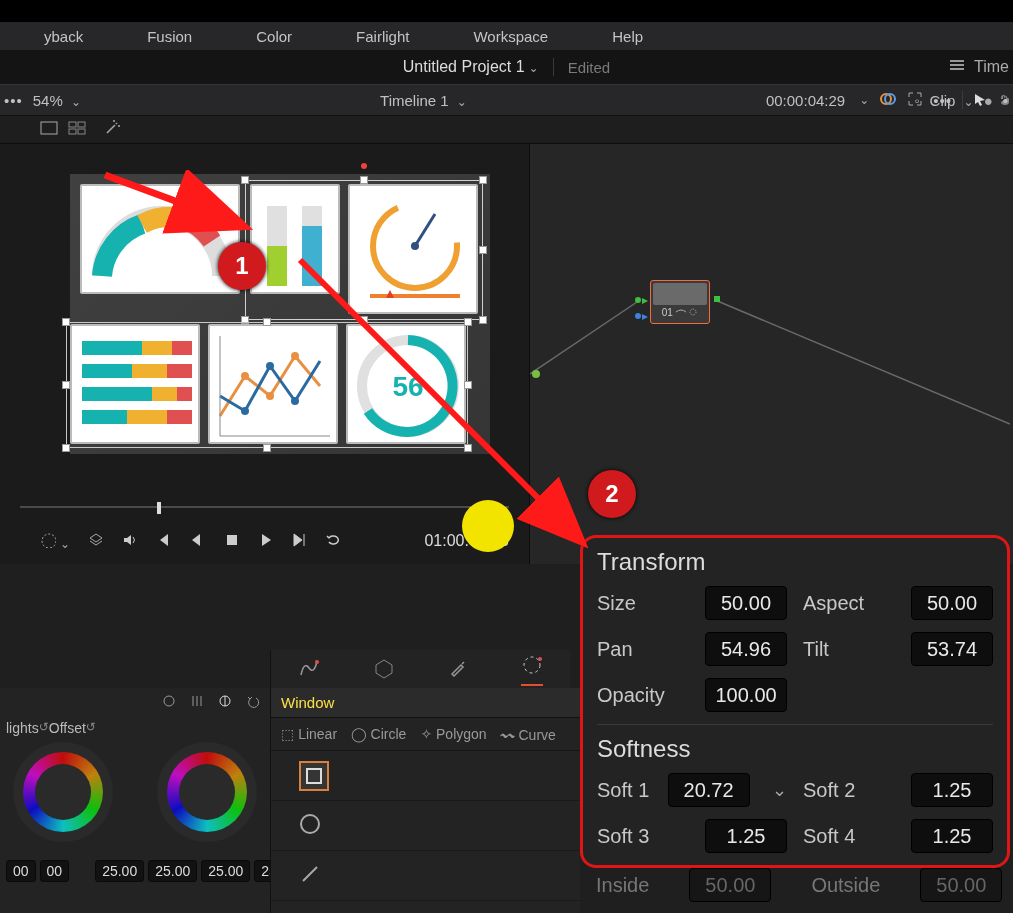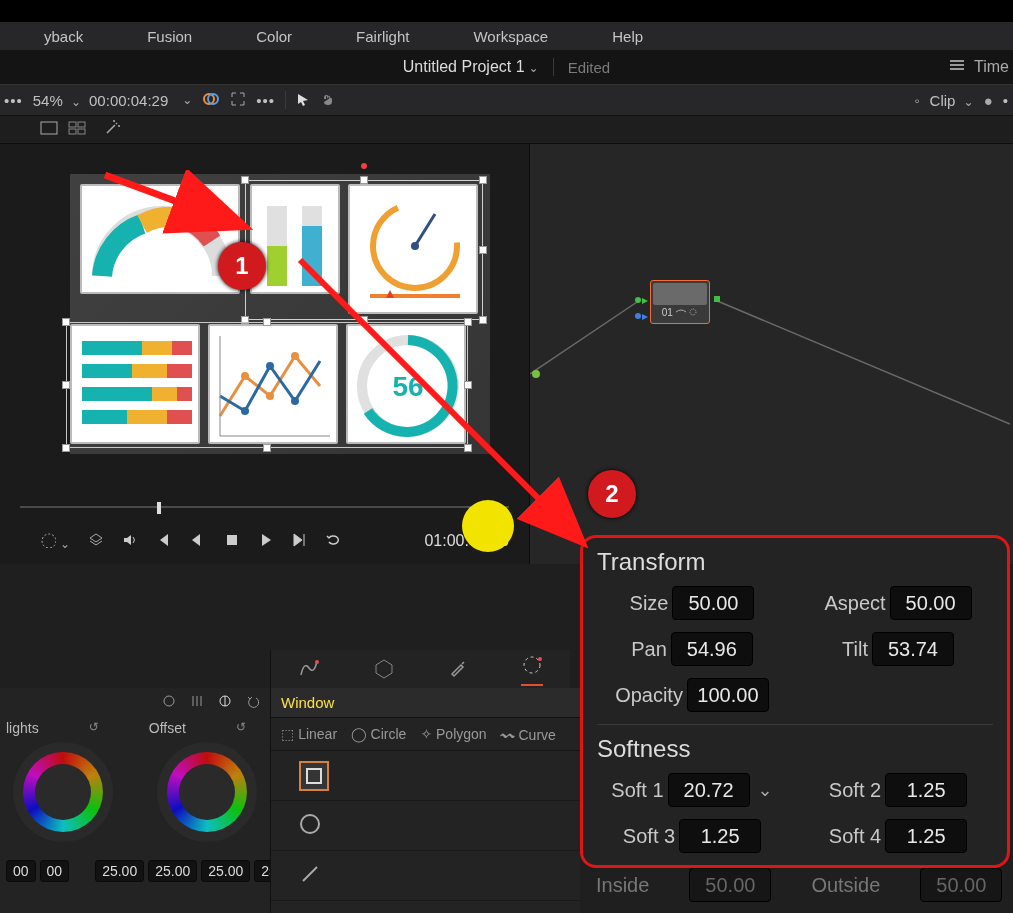--- a/index.html
+++ b/index.html
@@ -42,29 +42,29 @@
 .wheel { width:100px; height:100px; border-radius:50%; background:#2a2a2a; position:relative; margin-top:6px;}
 .wheel::before{ content:""; position:absolute; inset:10px; border-radius:50%; background:conic-gradient(red,orange,lime,cyan,blue,magenta,red); opacity:.7; }
 .wheel::after{ content:""; position:absolute; inset:22px; border-radius:50%; background:#2a2a2a; }
 .window-panel-hdr { background:#2b2b2b; padding:6px 10px; font-size:15px; color:#fde047; display:flex; align-items:center; gap:10px; border-bottom:1px solid #111;}
 .win-types { padding:6px 10px; display:flex; gap:14px; font-size:14px; color:#999; align-items:center; border-bottom:1px solid #161616;}
 .win-shape-row { height:50px; display:flex; align-items:center; padding-left:28px; border-bottom:1px solid #1a1a1a;}
 .win-shape { width:30px; height:30px; border:1px solid #555; display:flex; align-items:center; justify-content:center;}
 .prop-panel { padding:10px 14px; border:3px solid #e01616; border-radius:16px; background:#232323; position:absolute; left:580px; top:535px; width:430px; z-index:20;}
 .prop-title { font-size:24px; color:#ddd; margin-bottom:10px;}
 .prop-row { display:flex; align-items:center; justify-content:space-between; gap:16px; margin-bottom:12px;}
-.prop-half { display:flex; align-items:center; gap:4px; width:48%; justify-content:center;}
+.prop-half { display:flex; align-items:center; gap:4px; width:48%; justify-content:space-between;}
 .prop-label { font-size:20px; color:#c8c8c8; }
 .prop-val { background:#0e0e0e; border:1px solid #000; border-radius:4px; width:82px; height:34px; display:flex; align-items:center; justify-content:center; font-size:20px; color:#e8e8e8;}
 .softness-extra { position:absolute; left:596px; top:868px; display:flex; gap:40px; align-items:center;}
 .softness-extra .prop-label{ font-size:20px; color:#777;}
 .softness-extra .prop-val { color:#666; background:#161616;}
 .four-num { display:flex; gap:4px; margin-top:10px;}
 .wheel-col { display:flex; flex-direction:column; align-items:center; width:120px;}
-.wheel-label-row{display:flex; justify-content:space-between; width:240px; font-size:14px; color:#bbb;}
+.wheel-label-row{display:flex; width:240px; font-size:14px; color:#bbb;}
 .reset{ font-size:12px; color:#888;}
 </style>
 </head>
 <body>
 
 <div class="top-black"></div>
 
 <div class="menubar">
   <span>yback</span>
   <span>Fusion</span>
@@ -87,20 +87,23 @@
         </svg>
     </span>
     <span style="color:#aaa;">Time</span>
   </div>
 </div>
 
 <div class="toolbar2">
   <div class="left">
     <span class="dots">•••</span>
     <span><span>54%</span> <span class="chevron">⌄</span></span>
+  </div>
+  <div style="flex:1; text-align:center;">
+    <span><span>Timeline 1</span> <span class="chevron">⌄</span></span>
   </div>
   <div class="mid">
     <span>00:00:04:29</span>
     <span class="chevron">⌄</span>
     <span><svg width="18" height="18">
           <circle cx="7" cy="9" r="5" fill="none" stroke="#e89040" stroke-width="2"></circle>
           <circle cx="11" cy="9" r="5" fill="none" stroke="#5aa0e0" stroke-width="2"></circle>
         </svg></span>
     <span><svg width="16" height="16" stroke="#aaa" fill="none">
           <path d="M2 6 L2 2 L6 2 M10 2 L14 2 L14 6 M14 10 L14 14 L10 14 M6 14 L2 14 L2 10"></path>

